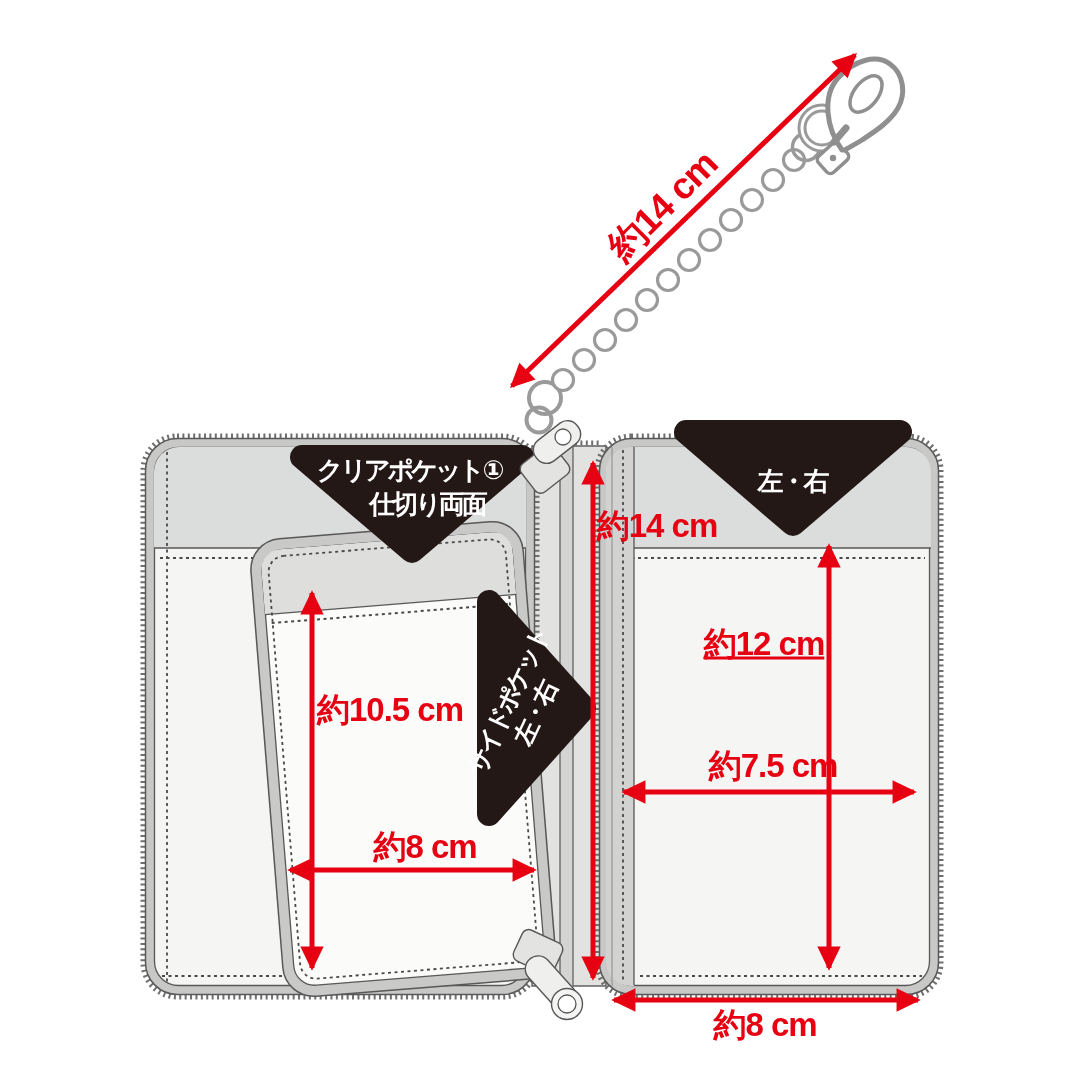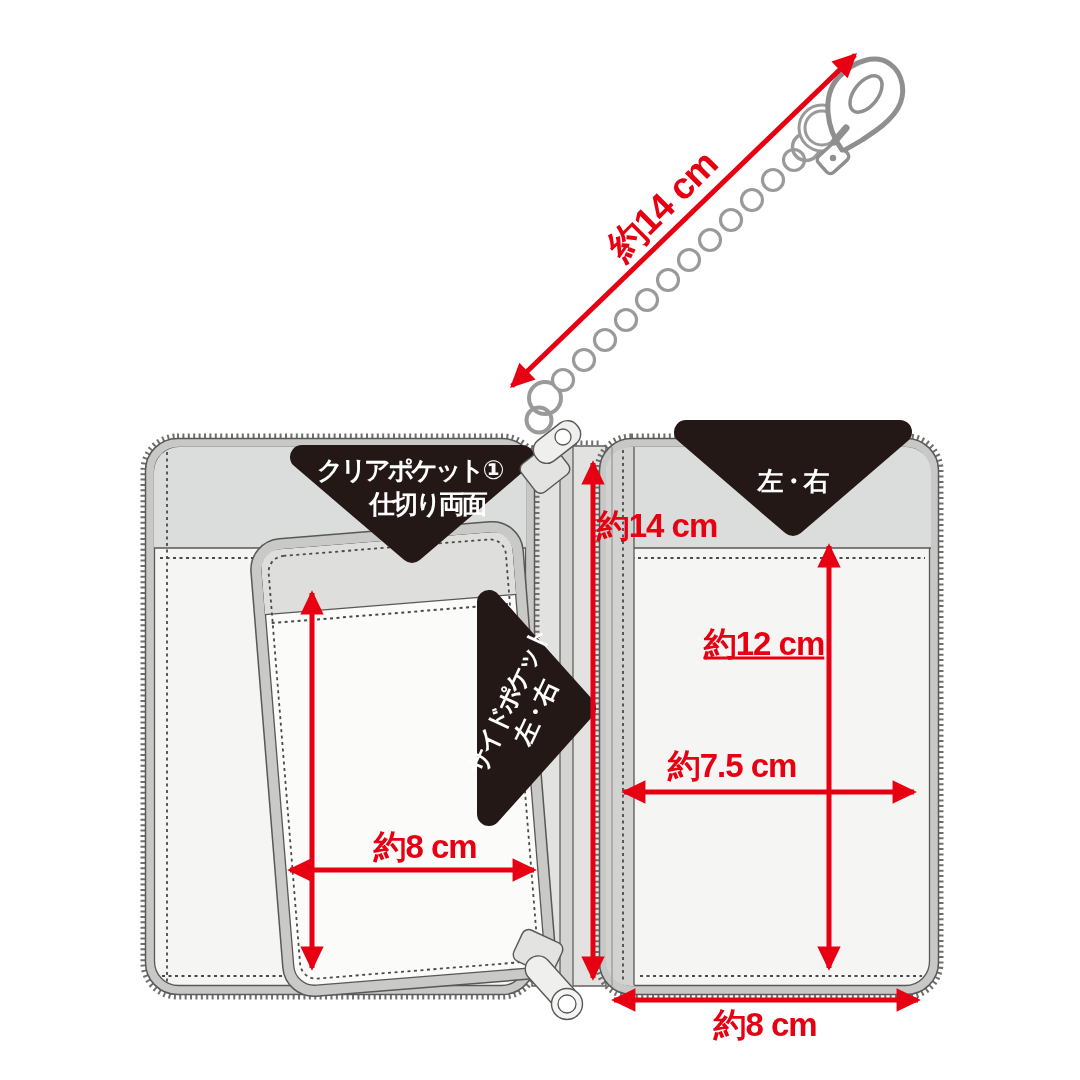--- a/index.html
+++ b/index.html
@@ -139,21 +139,22 @@
     <line x1="312" y1="593" x2="312" y2="968" marker-start="url(#ah)" marker-end="url(#ah)"></line>
     <line x1="624" y1="792" x2="914" y2="792" marker-start="url(#ah)" marker-end="url(#ah)"></line>
     <line x1="290" y1="870" x2="534" y2="870" marker-start="url(#ah)" marker-end="url(#ah)"></line>
     <line x1="614" y1="1000" x2="918" y2="1000" marker-start="url(#ah)" marker-end="url(#ah)"></line>
   </g>
 </svg>
 
 <div class="dim diag" style="left:663px;top:206px;">約14 cm</div>
 <div class="dim" style="left:657px;top:526px;">約14 cm</div>
 <div class="dim" style="left:764px;top:644px;text-decoration:underline;">約12 cm</div>
-<div class="dim" style="left:732px;top:766px;">約7.5 cm</div>
+<div class="dim" style="left:773px;top:766px;">約7.5 cm</div>
+<div class="dim" style="left:390px;top:710px;">約10.5 cm</div>
 <div class="dim" style="left:425px;top:847px;">約8 cm</div>
 <div class="dim" style="left:765px;top:1025px;">約8 cm</div>
 
 <div class="badge-text" style="left:409px;top:470px;">クリアポケット①</div>
 <div class="badge-text" style="left:427px;top:504px;">仕切り両面</div>
 <div class="badge-text" style="left:792px;top:481px;">左・右</div>
 <div class="badge-rot" style="left:521px;top:707px;">
   <div>サイドポケット</div>
   <div>左・右</div>
 </div>

